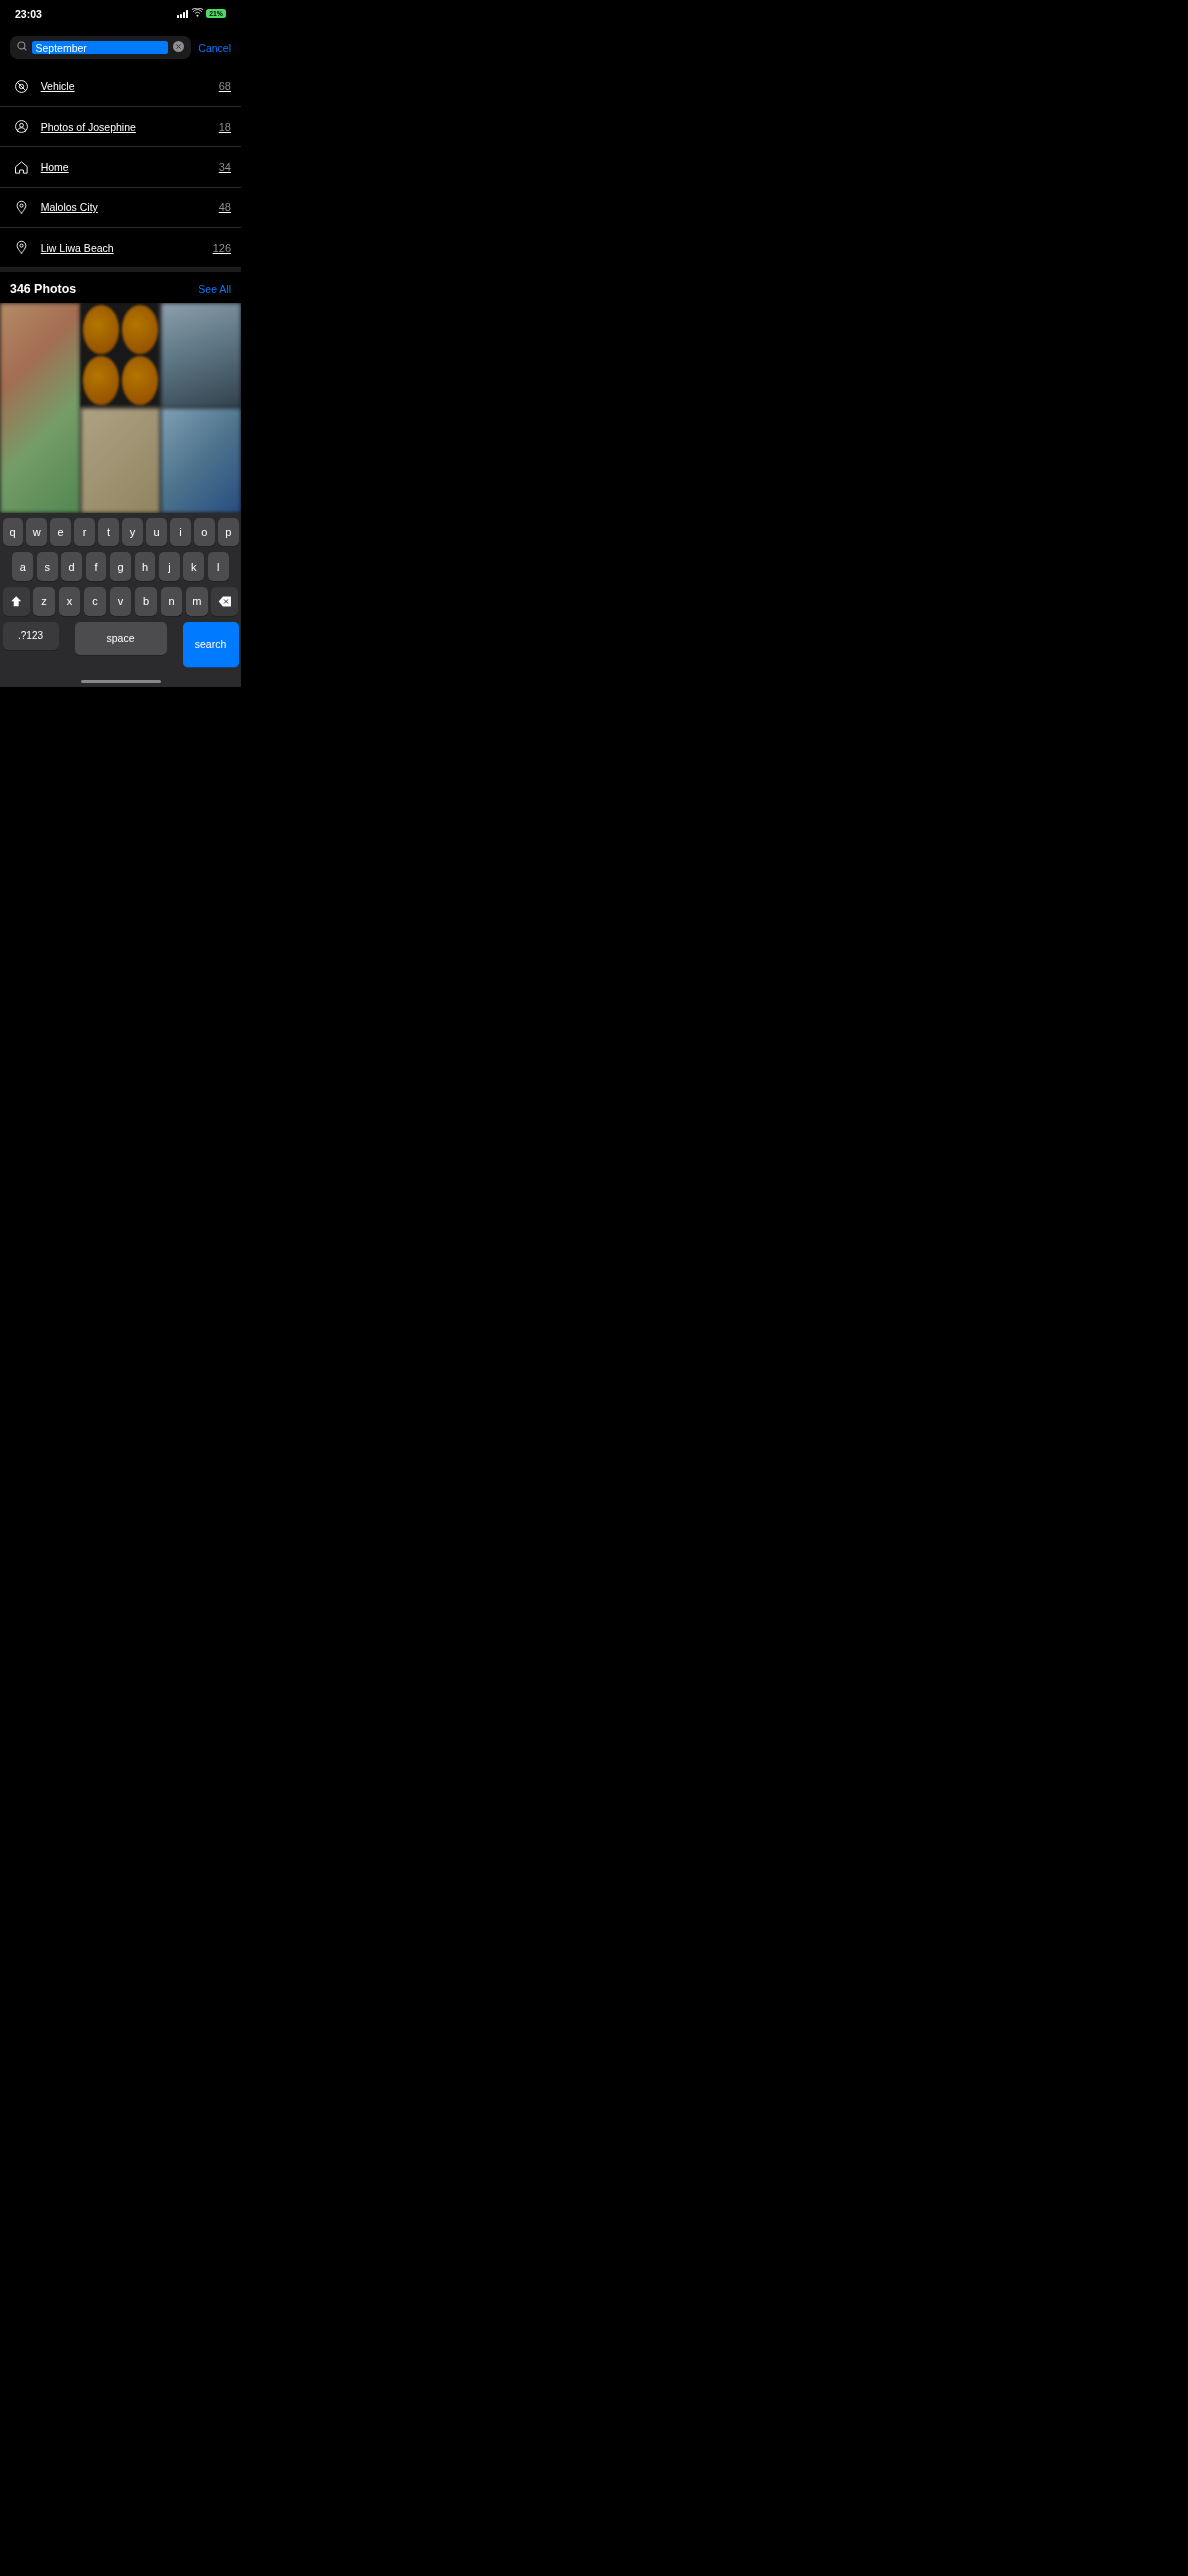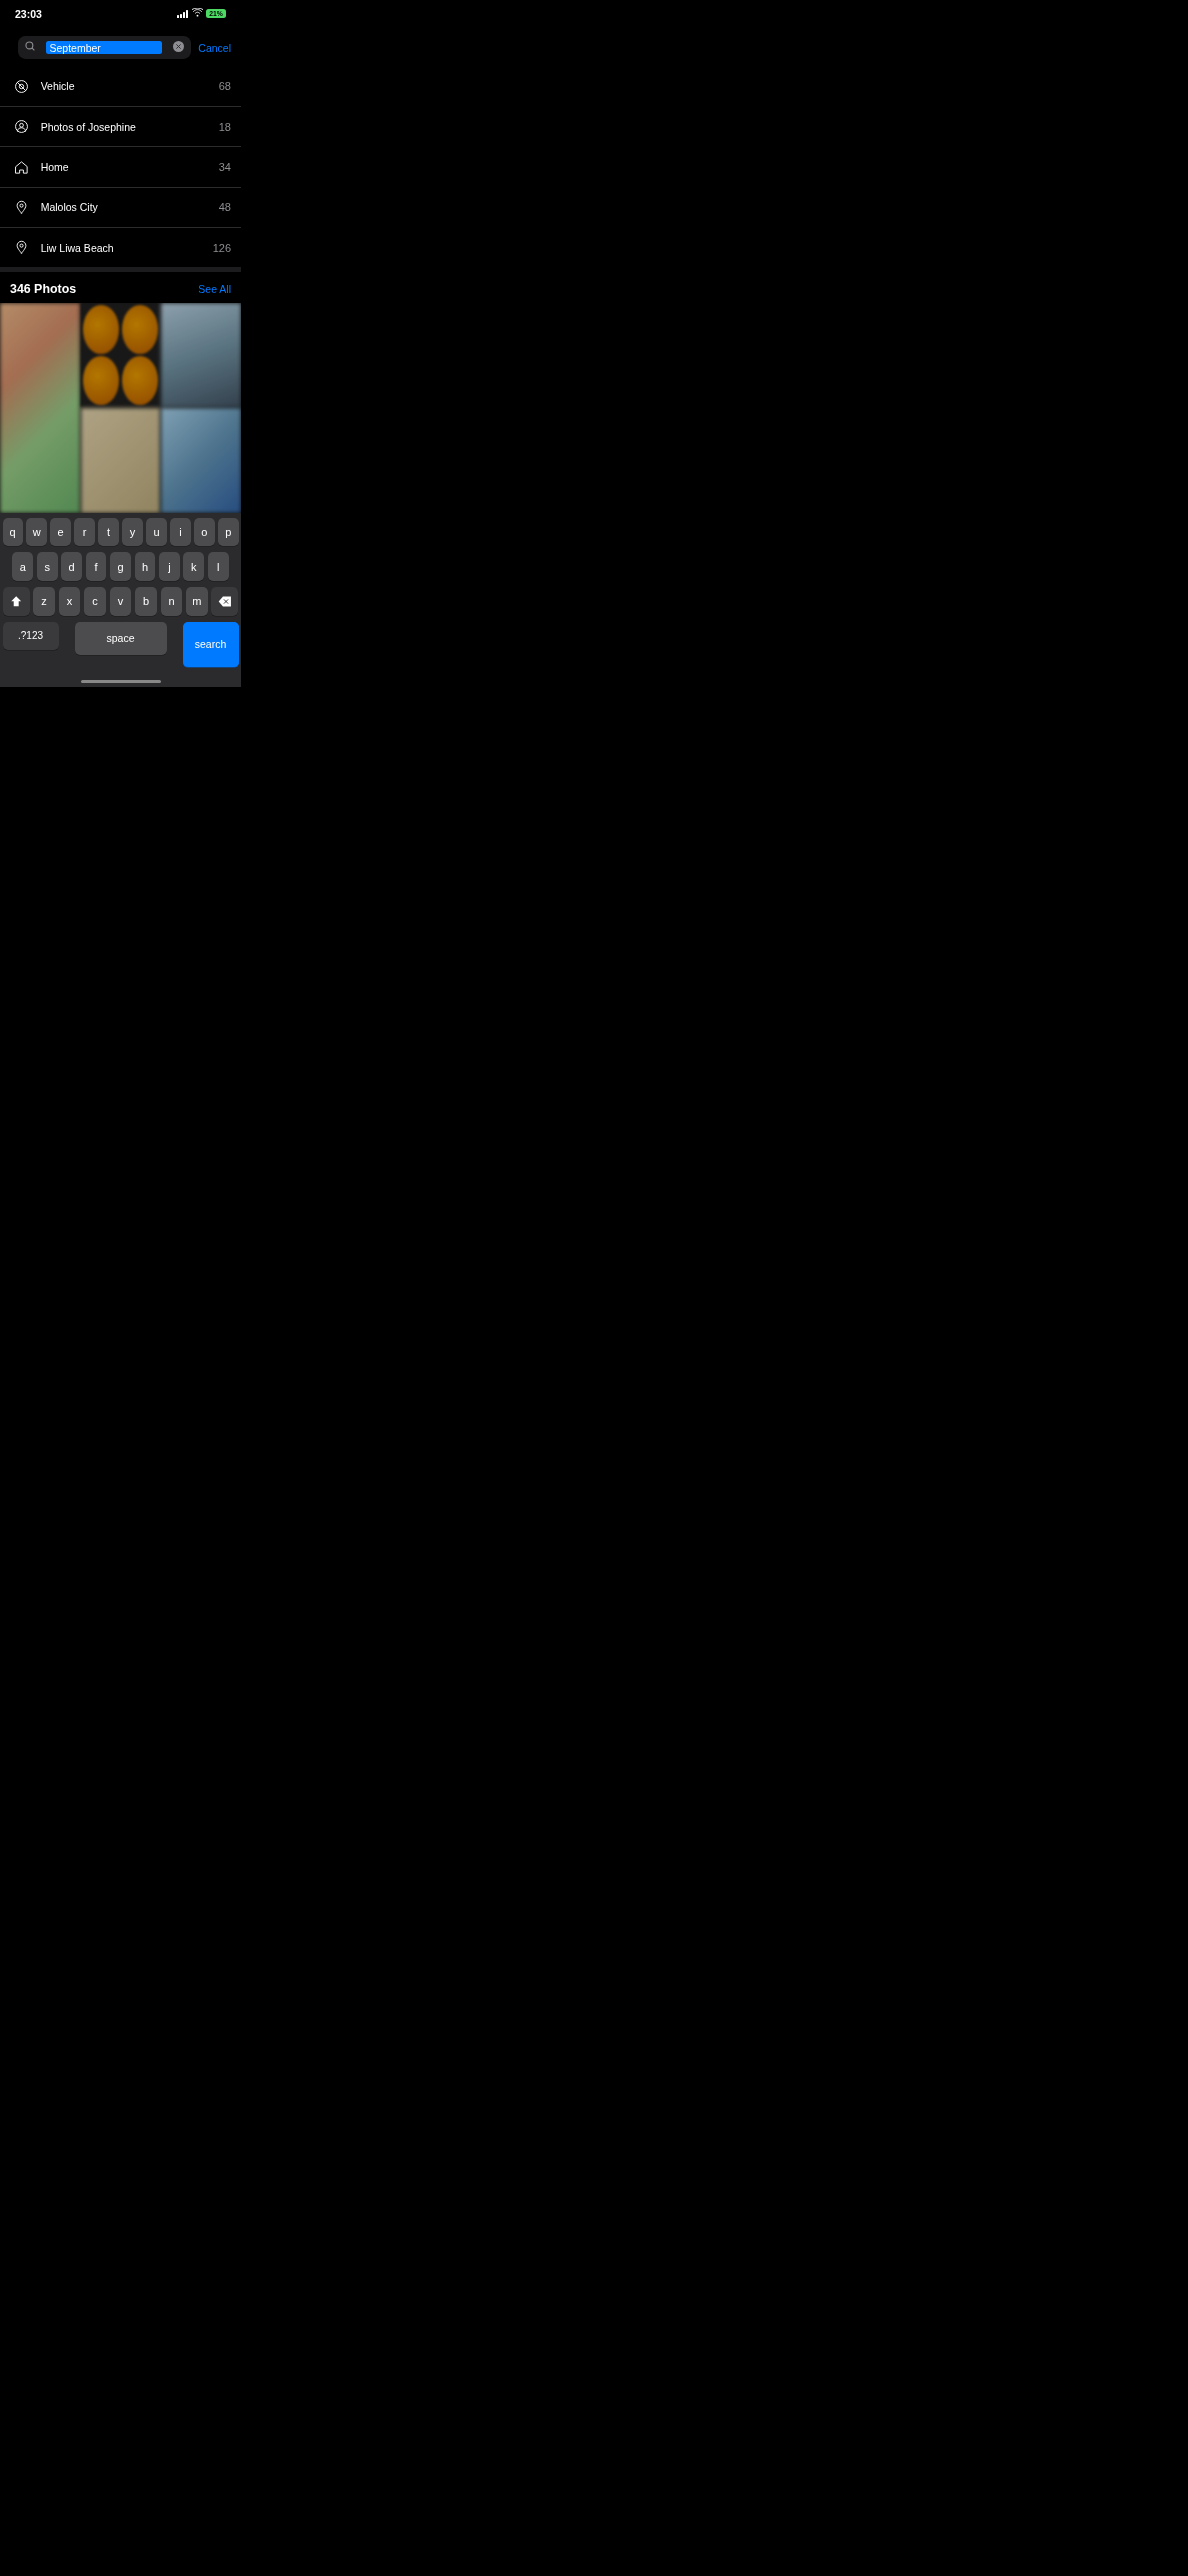--- a/index.html
+++ b/index.html
@@ -73,23 +73,22 @@
       gap: 7.4px;
     }
 
     .search-input-wrapper {
       flex: 1;
       background: #1c1c1e;
       border-radius: 7.4px;
       display: flex;
       align-items: flex-start;
       padding: 5px 7.4px;
-      gap: 11px;
+      gap: 5px;
       position: relative;
-      margin-left: 8px;
     }
 
     .search-icon-wrap {
       color: #8e8e93;
       font-size: 10px;
     }
 
     .search-input-text {
       background: #007aff;
       color: #fff;
@@ -118,20 +117,21 @@
     .suggestions-list {
       background: #000;
     }
 
     .suggestion-item {
       display: flex;
       align-items: center;
       padding: 8.7px 10px;
       border-bottom: 0.3px solid #2c2c2e;
       cursor: pointer;
+      text-decoration: underline;
     }
 
     .suggestion-item:last-child {
       border-bottom: none;
     }
 
     .suggestion-icon {
       width: 22px;
       height: 22px;
       display: flex;

